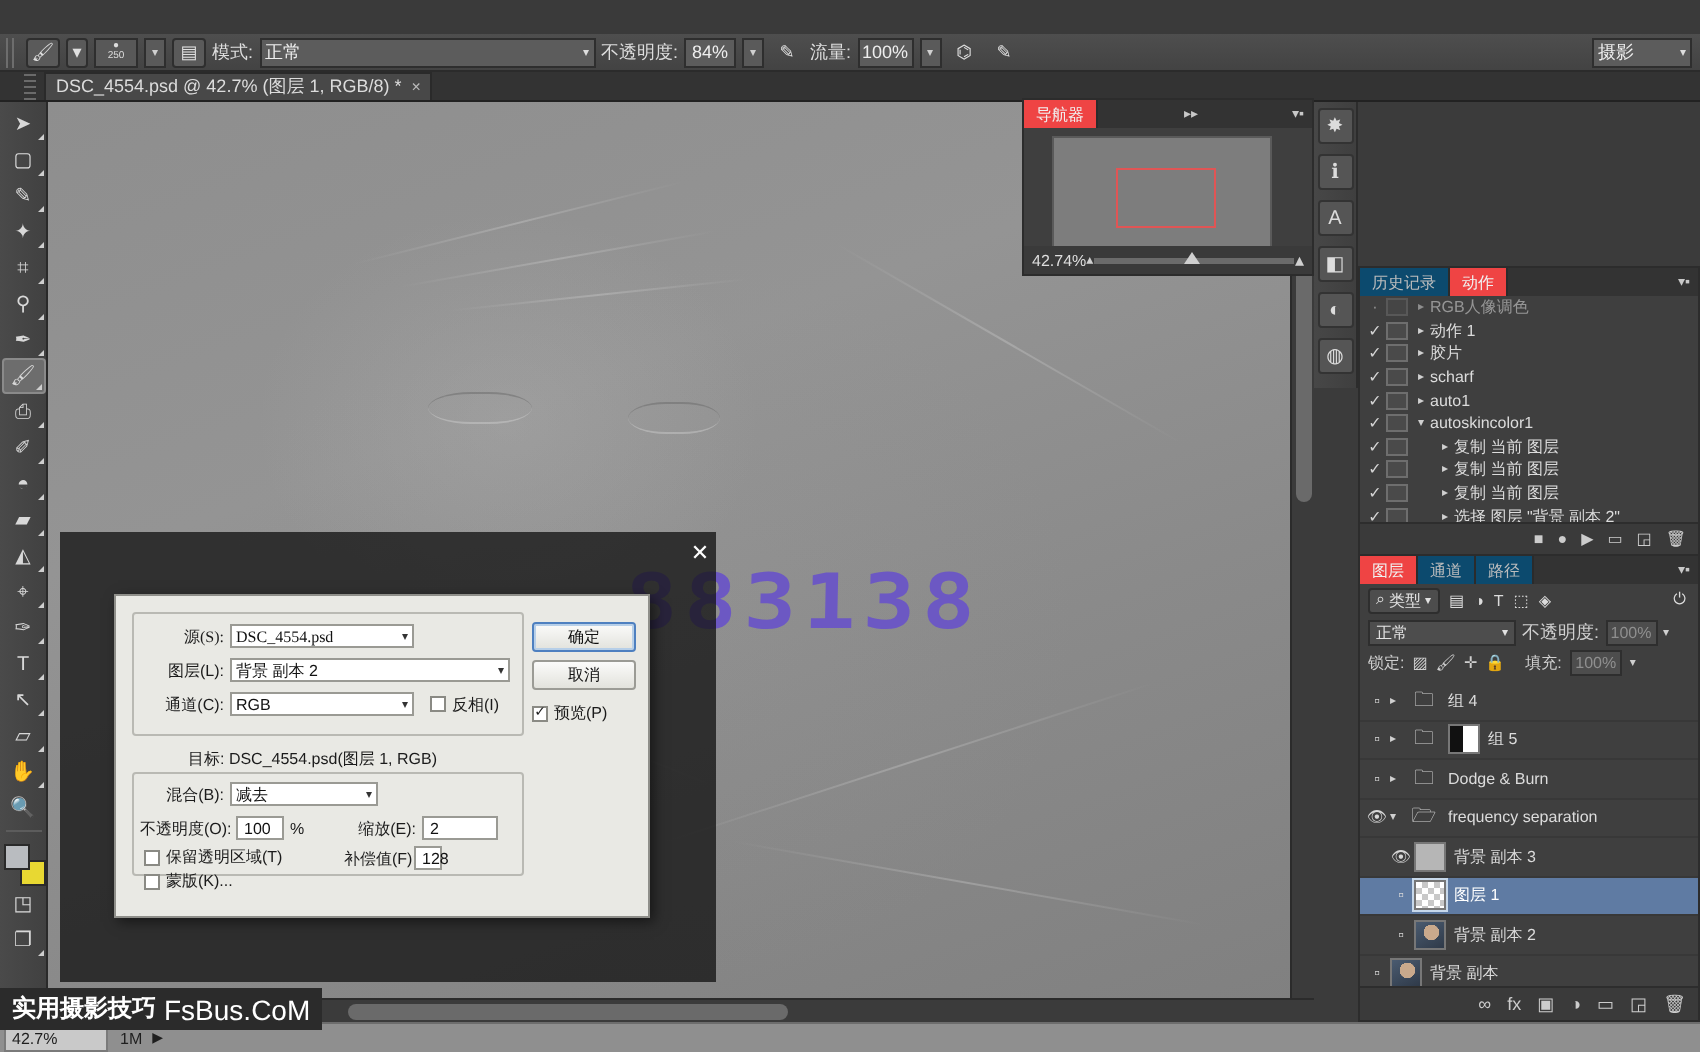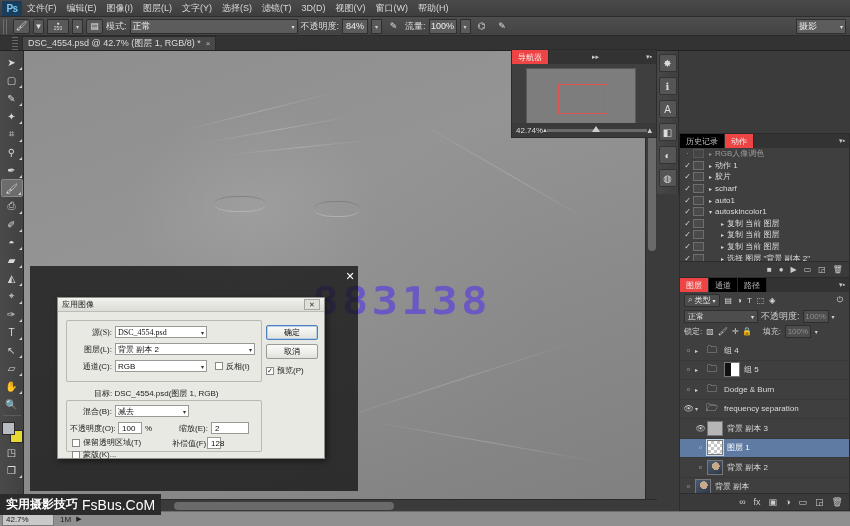--- a/index.html
+++ b/index.html
@@ -213,21 +213,21 @@
     position: absolute; left: 0; top: 0; width: 22px; height: 143px;
     background: linear-gradient(90deg,#474747,#3f3f3f); border-right: 1px solid #2c2c2c;
     display: flex; flex-direction: column; align-items: center; padding-top: 3px; gap: 5px;
   }
   .icondock .ic { width: 18px; height: 18px; background: #555; border: 1px solid #333;
     border-radius: 2px; display: flex; align-items: center; justify-content: center;
     font-size: 10px; color: #dcdcdc; }
   .panel { position: absolute; background: #3f3f3f; border: 1px solid #2c2c2c; }
   .panel-tabs { display: flex; height: 14px; background: #333; align-items: stretch; }
   .ptab { padding: 0 6px; display: flex; align-items: center; font-size: 8px;
-    color: #bdbdbd; background: #000000; border-right: 1px solid #2b2b2b; }
+    color: #bdbdbd; background: #0c4a6e; border-right: 1px solid #2b2b2b; }
   .ptab.active { background: #ef4444; color: #f0f0f0; }
   .pmenu { margin-left: auto; width: 14px; display: flex; align-items: center;
     justify-content: center; font-size: 7px; color: #c8c8c8; }
 
   .nav-img { position: absolute; left: 14px; top: 18px; width: 110px; height: 66px;
     background: #7d7d7d; border: 1px solid #5a5a5a; }
   .nav-rect { position: absolute; left: 46px; top: 34px; width: 50px; height: 30px;
     border: 1px solid #e05555; }
   .nav-foot { position: absolute; left: 0; bottom: 0; width: 100%; height: 14px;
     background: #3a3a3a; display: flex; align-items: center; gap: 0; padding: 0 4px; }
@@ -314,34 +314,20 @@
     background: #2b2b2b; color: #fff; display: flex; align-items: center; gap: 4px;
   }
   .wm-cn { font-size: 12px; font-weight: bold; }
   .wm-en { font-size: 14px; }
 </style>
 </head>
 <body>
 
 <div id="app">
 
-  <div class="menubar">
-    <div class="ps-logo">Ps</div>
-    <div class="menu-item">文件(F)</div>
-    <div class="menu-item">编辑(E)</div>
-    <div class="menu-item">图像(I)</div>
-    <div class="menu-item">图层(L)</div>
-    <div class="menu-item">文字(Y)</div>
-    <div class="menu-item">选择(S)</div>
-    <div class="menu-item">滤镜(T)</div>
-    <div class="menu-item">3D(D)</div>
-    <div class="menu-item">视图(V)</div>
-    <div class="menu-item">窗口(W)</div>
-    <div class="menu-item">帮助(H)</div>
-  </div>
 
   <div class="optionsbar">
     <div class="grip"></div>
     <div class="ob-icon">🖌</div>
     <div class="ob-icon" style="min-width:11px">▾</div>
     <div class="ob-brushprev">
       <span>●</span>
       <span>250</span>
     </div>
     <div class="ob-spin">▾</div>
@@ -428,24 +414,20 @@
     </div>
     <div class="canvas-scroll-h">
       <div class="sb-thumb-h"></div>
     </div>
   </div>
 
   <div class="dlgshadow"></div>
   <div class="dlgclose">✕</div>
 
   <div class="dialog">
-    <div class="dlg-title">
-      <span>应用图像</span>
-      <span class="tclose">✕</span>
-    </div>
     <div class="dlg-body">
 
       <div class="fieldset" style="left:8px;top:8px;width:196px;height:62px"></div>
 
       <div class="row" style="left:14px;top:14px;font-family:Liberation Serif, serif;">
         <span class="lbl" style="width:40px">源(S):</span>
         <div class="combo" style="width:92px">
           <span>DSC_4554.psd</span>
           <span class="ar">▾</span>
         </div>

